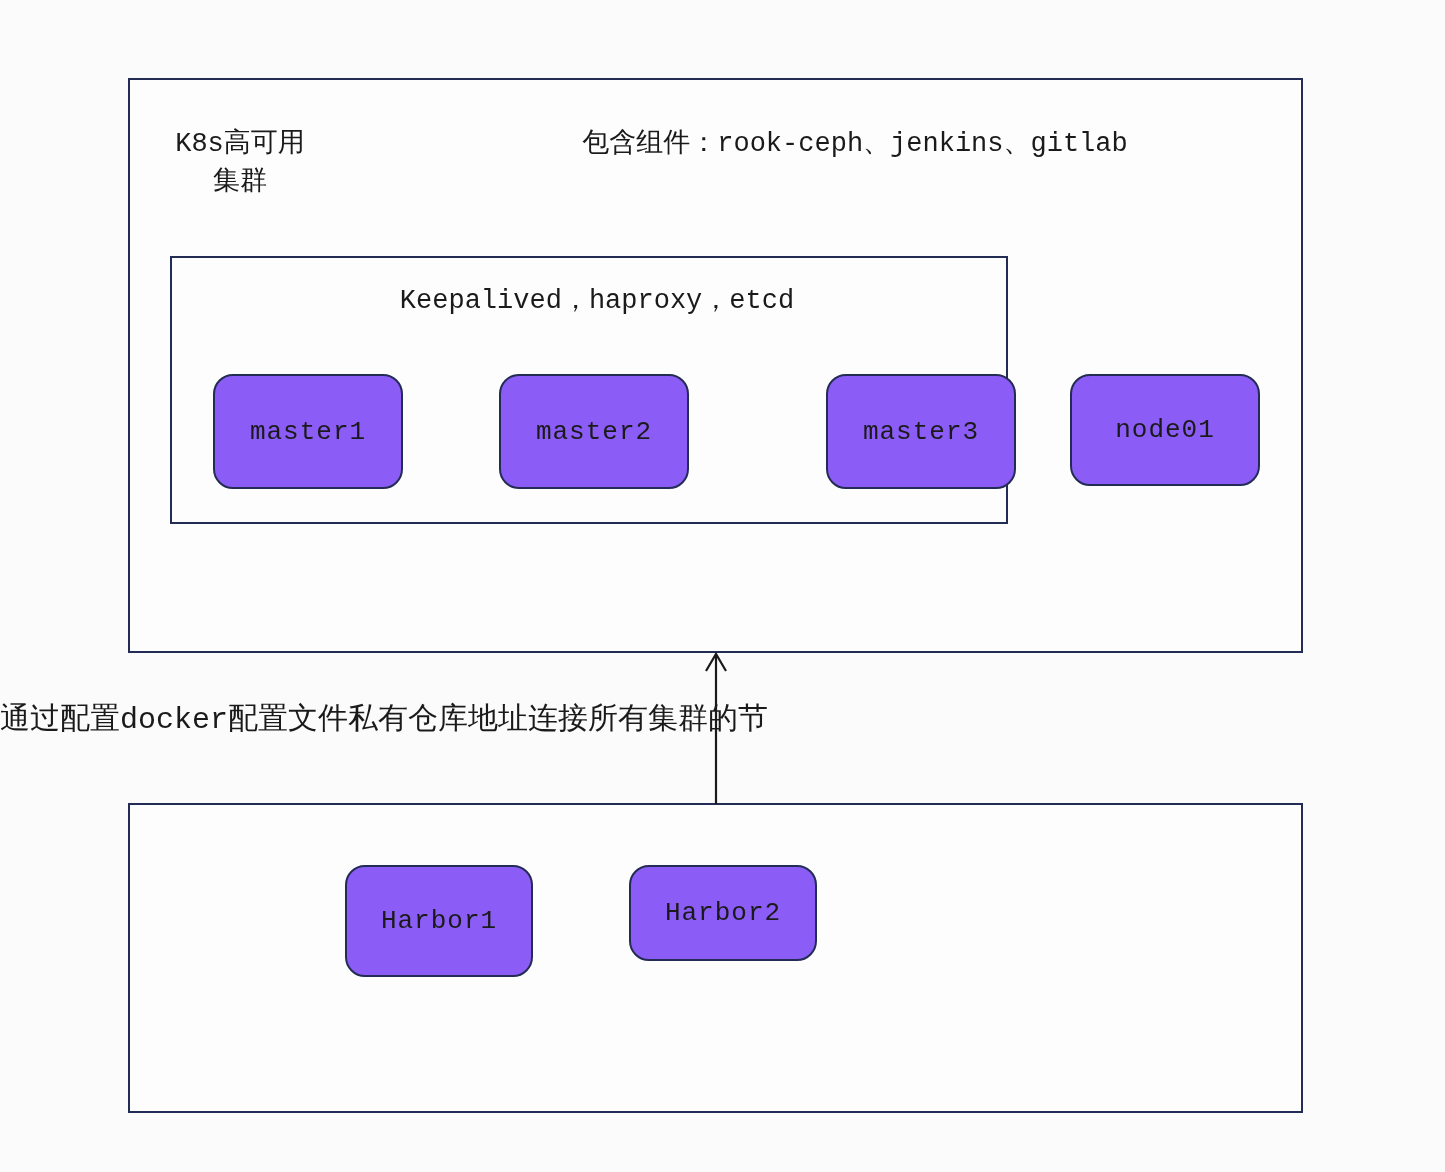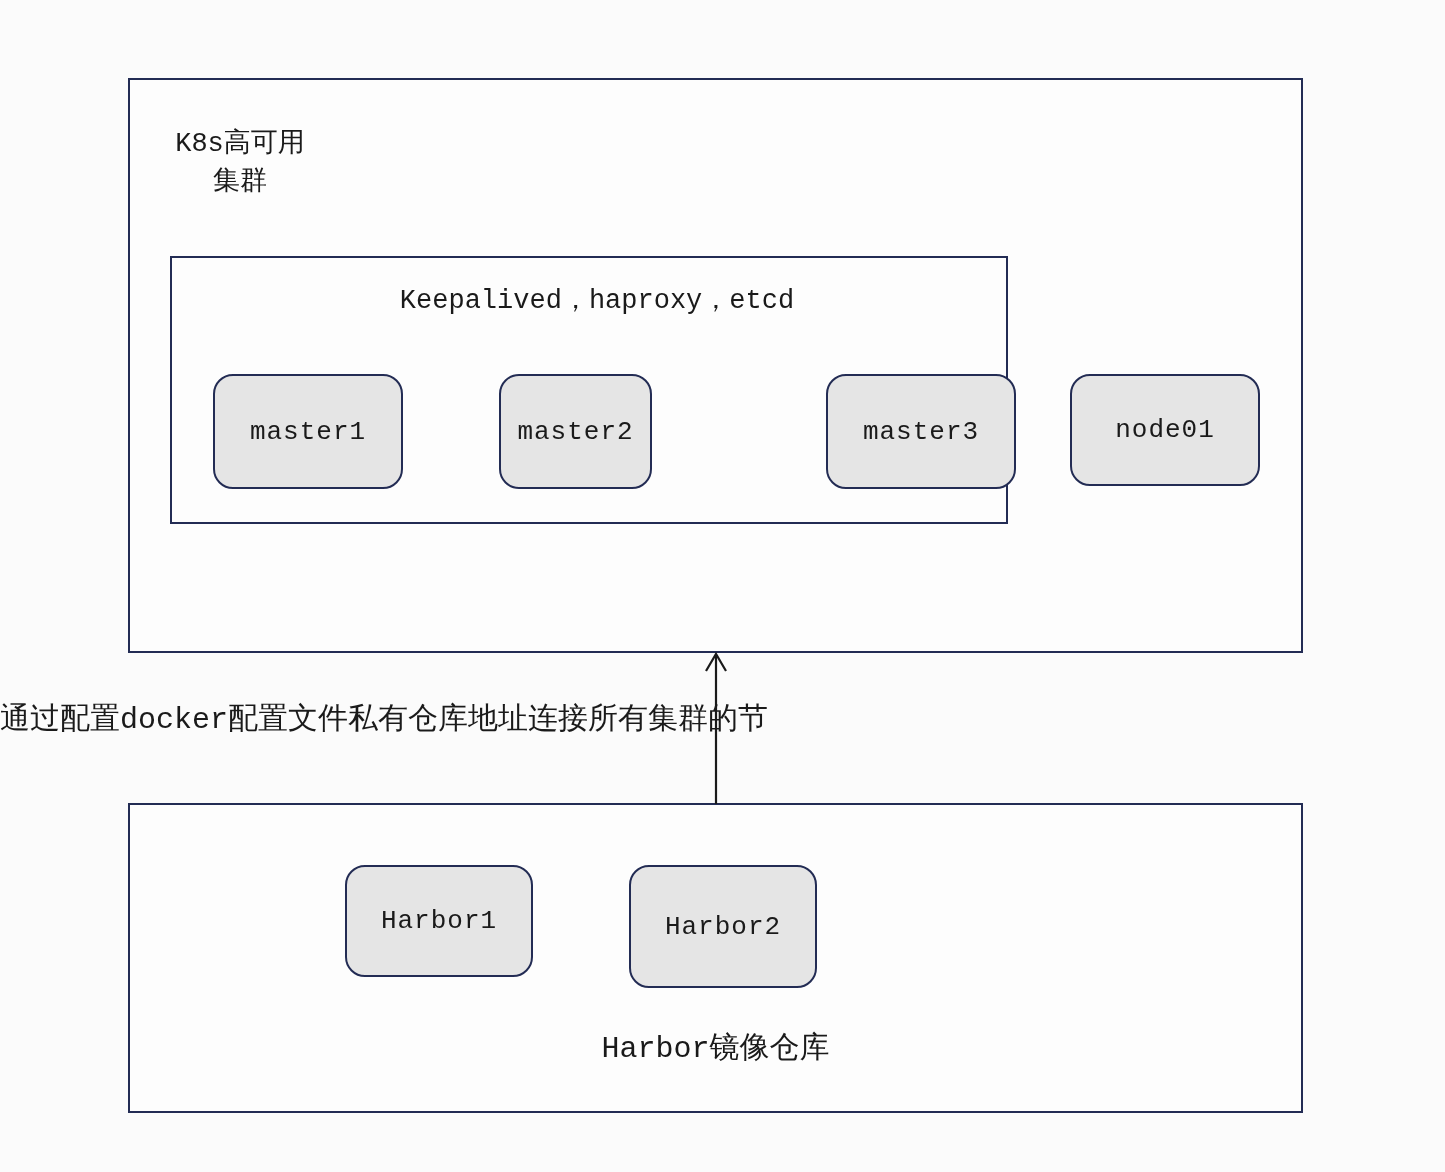--- a/index.html
+++ b/index.html
@@ -19,21 +19,21 @@
   .box {
     position: absolute;
     border: 2.5px solid #232c54;
     background: #fdfdfd;
     box-sizing: border-box;
   }
   .node {
     position: absolute;
     border: 2px solid #232c54;
     border-radius: 20px;
-    background: #e5e5e5;
+    background: #8b5cf6;
     box-sizing: border-box;
     display: flex;
     align-items: center;
     justify-content: center;
     font-size: 26px;
     letter-spacing: 1px;
   }
   .heading {
     position: absolute;
     font-size: 27px;
@@ -59,41 +59,40 @@
 </style>
 </head>
 <body>
 
 <div class="canvas">
 
   <div class="box" style="left:128px; top:78px; width:1175px; height:575px;">
 
     <div class="heading" style="left:15px; top:45px; width:190px;"><span>K8s高可用</span><br><span>集群</span></div>
 
-    <div class="heading" style="left:290px; top:45px; width:870px;"><br></div>
+    <div class="heading" style="left:290px; top:45px; width:870px;"><span>包含组件：rook-ceph、jenkins、gitlab</span><br></div>
 
     <div class="box" style="left:40px; top:176px; width:838px; height:268px; border-width:2px;">
       <div class="heading" style="left:8px; top:24px; width:834px;">Keepalived，haproxy，etcd</div>
     </div>
 
     <div class="node" style="left:83px; top:294px; width:190px; height:115px;">master1</div>
-    <div class="node" style="left:369px; top:294px; width:153px; height:115px;text-align:right;">master2</div>
+    <div class="node" style="left:369px; top:294px; width:190px; height:115px;text-align:right;">master2</div>
     <div class="node" style="left:655px; top:294px; width:190px; height:115px;margin-left:41px;">master3</div>
 
     <div class="node" style="left:940px; top:294px; width:190px; height:112px;">node01</div>
   </div>
 
   <svg class="arrow-svg" width="32" height="154" viewBox="0 0 32 154">
     <line x1="16" y1="153" x2="16" y2="4" stroke="#1a1a1a" stroke-width="2.2"></line>
     <polyline points="6,20 16,3 26,20" fill="none" stroke="#1a1a1a" stroke-width="2.2"></polyline>
   </svg>
 
   <div class="mid-label">通过配置docker配置文件私有仓库地址连接所有集群的节</div>
 
   <div class="box" style="left:128px; top:803px; width:1175px; height:310px;padding-left:32px;">
 
     <div class="node" style="left:215px; top:60px; width:188px; height:112px;">Harbor1</div>
-    <div class="node" style="left:499px; top:60px; width:188px; height:123px;">Harbor2</div>
+    <div class="node" style="left:499px; top:60px; width:188px; height:96px;">Harbor2</div>
 
-    <div class="heading" style="left:0; top:225px; width:1171px; font-size:30px;">Harbor镜像仓库</div>
   </div>
 
 </div>
 
 </body></html>

